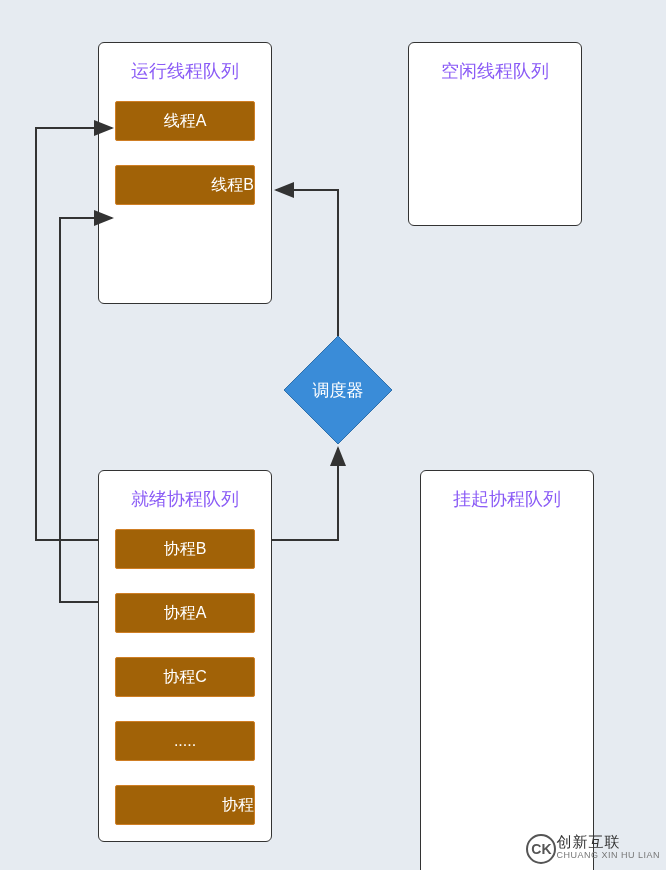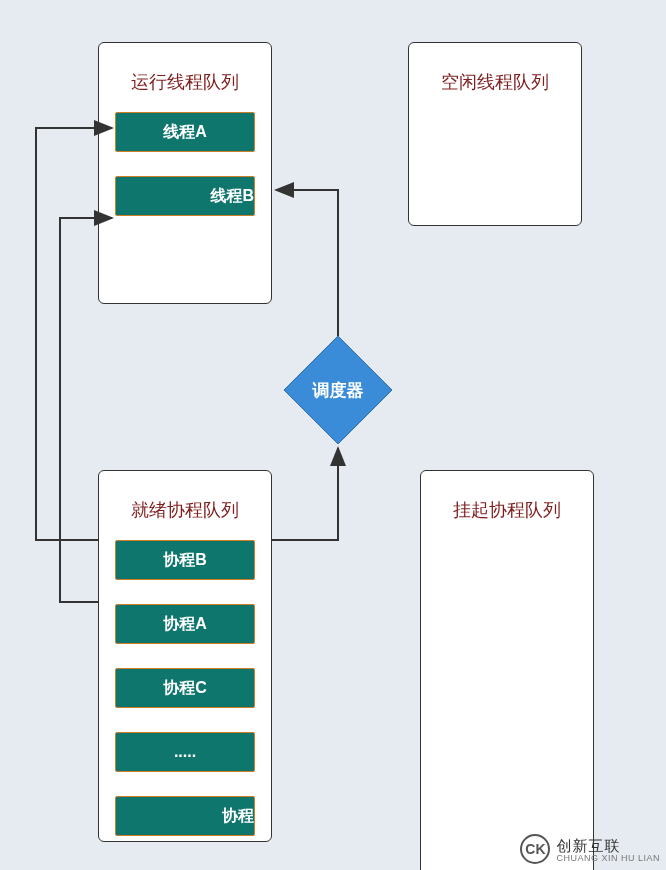--- a/index.html
+++ b/index.html
@@ -16,35 +16,34 @@
     position: absolute;
     background: #ffffff;
     border: 1px solid #333333;
     border-radius: 6px;
     box-sizing: border-box;
     padding: 14px 16px 16px 16px;
   }
   .panel-title {
     text-align: center;
     font-size: 18px;
-    color: #7f1d1d;
+    color: #8b5cf6;
     margin-bottom: 18px;
-    margin-top: 13px;
+    margin-top: 2px;
   }
   .item {
-    background: #0f766e;
+    background: #a16207;
     color: #ffffff;
     border: 1px solid #cf7e24;
     border-radius: 2px;
     text-align: center;
     font-size: 16px;
     line-height: 38px;
     height: 38px;
     margin-bottom: 24px;
-    font-weight: bold;
   }
   .item:last-child { margin-bottom: 4px; text-align: right; }
 
   
   .diamond-wrap {
     position: absolute;
     width: 120px;
     height: 120px;
   }
   .diamond {
@@ -61,41 +60,40 @@
   .diamond-label {
     position: absolute;
     left: 0; top: 0;
     width: 100%;
     height: 100%;
     display: flex;
     align-items: center;
     justify-content: center;
     color: #fff;
     font-size: 17px;
-    font-weight: 700;
+    font-weight: 400;
   }
 
   
   svg.arrows {
     position: absolute;
     left: 0;
     top: 0;
     width: 666px;
     height: 870px;
     pointer-events: none;
   }
 
   
   .watermark {
     position: absolute;
     right: 6px;
     bottom: 6px;
     display: flex;
-    align-items: flex-end;
-    gap: 6px;
+    align-items: flex-start;
     color: #555555;
     font-size: 12px;
   }
   .watermark .wm-icon {
     width: 26px;
     height: 26px;
     border: 2px solid #555;
     border-radius: 50%;
     display: flex;
     align-items: center;

